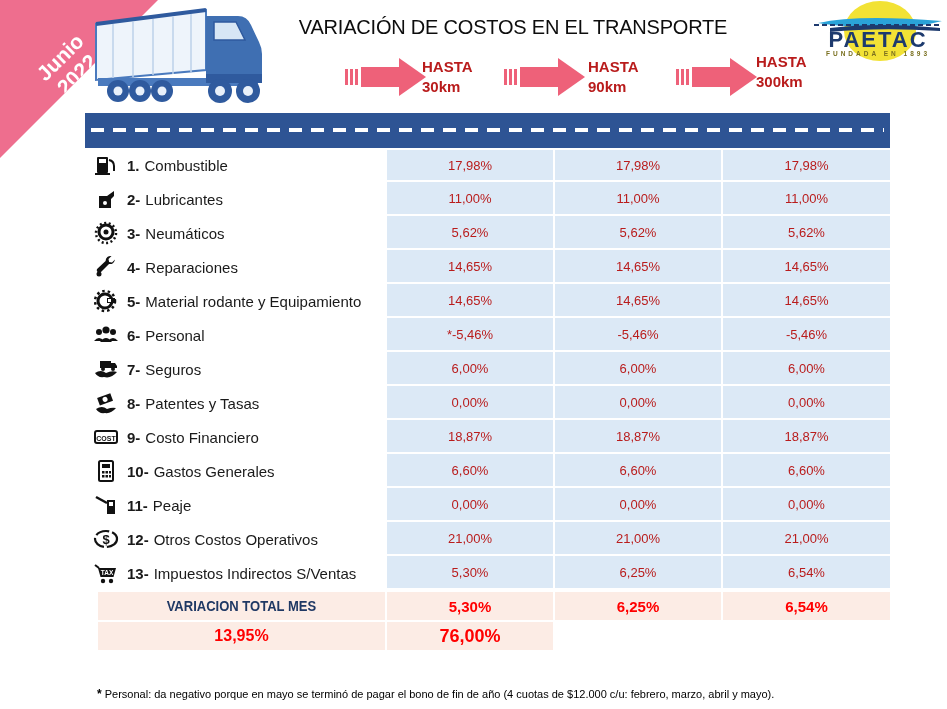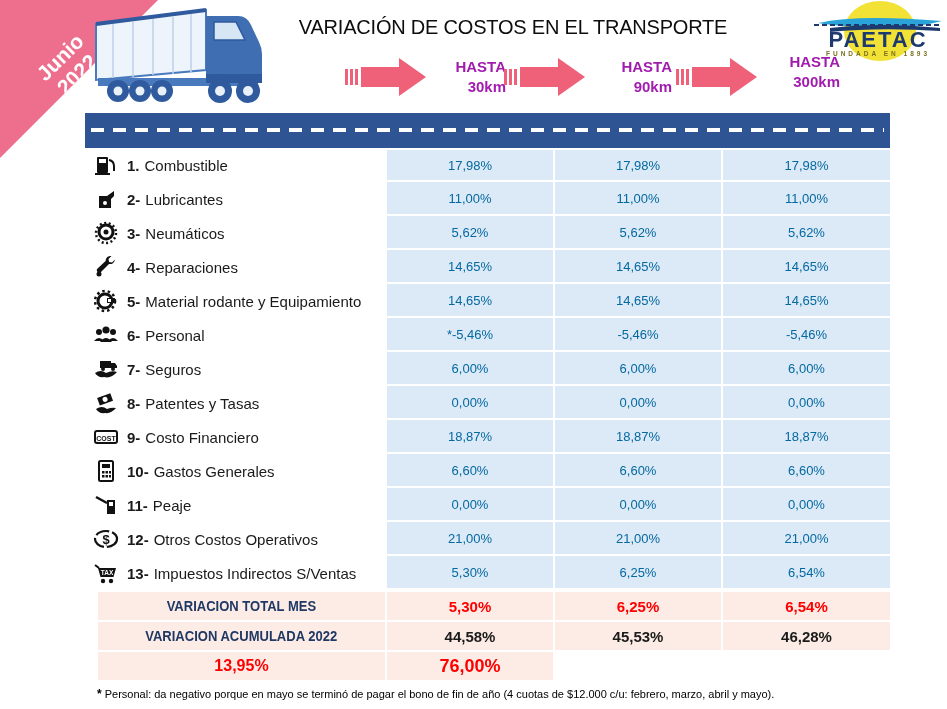--- a/index.html
+++ b/index.html
@@ -11,40 +11,40 @@
           clip-path:polygon(0 0,158px 0,0 158px);}
   .ribbon-text{position:absolute;left:-6px;top:42px;width:150px;text-align:center;
           transform:rotate(-45deg);color:#fff;font-weight:bold;font-size:21px;line-height:1.15;}
 
   
   .title{position:absolute;left:283px;top:16px;width:460px;text-align:center;
          font-size:20px;font-weight:normal;color:#0d0d0d;letter-spacing:-0.2px;}
 
   
   .arrow{position:absolute;width:82px;height:40px;}
-  .colhead{position:absolute;width:84px;text-align:right;color:#a21caf;
+  .colhead{position:absolute;width:84px;text-align:left;color:#b91c1c;
            font-weight:bold;font-size:15px;line-height:1.3;}
 
   
   .logo{position:absolute;left:810px;top:1px;width:136px;height:62px;}
 
   
   .road{position:absolute;left:85px;top:113px;width:805px;height:35px;background:#2e5494;}
   .road-dash{position:absolute;left:6px;right:6px;top:15px;height:4px;
              background:repeating-linear-gradient(90deg,#fff 0 13px,transparent 13px 22px);}
 
   
   .table{position:absolute;left:85px;top:148px;width:805px;}
   .trow{display:grid;grid-template-columns:300px 168px 168px 169px;height:34px;}
   .lcell{display:flex;align-items:center;background:#fff;font-size:15px;color:#1a1a1a;
          padding-left:6px;white-space:nowrap;}
   .lcell b{margin-right:5px;}
   .ic{width:30px;display:flex;justify-content:center;align-items:center;margin-right:6px;flex:0 0 30px;}
   .vcell{background:#dce9f6;display:flex;align-items:center;justify-content:center;
-         font-size:13px;color:#0369a1;border-left:2px solid #fff;border-bottom:2px solid #fff;}
+         font-size:13px;color:#b91c1c;border-left:2px solid #fff;border-bottom:2px solid #fff;}
   .trow:first-child .vcell{border-top:2px solid #fff;}
 
   
   .summary{position:absolute;left:96px;top:592px;width:794px;}
   .srow{display:grid;grid-template-columns:289px 168px 168px 169px;height:30px;}
   .scell{background:#fcece5;display:flex;align-items:center;justify-content:center;
          border-left:2px solid #fff;border-bottom:2px solid #fff;}
   .slabel{color:#1f3864;font-weight:bold;font-size:14px;transform:scaleX(0.93);white-space:nowrap;}
   .sval{font-weight:bold;font-size:15px;}
   .s-red{color:#ff0000;}
@@ -409,34 +409,20 @@
       <div class="scell">
           <span class="sval s-red">5,30%</span>
         </div>
       <div class="scell">
           <span class="sval s-red">6,25%</span>
         </div>
       <div class="scell c3">
           <span class="sval s-red">6,54%</span>
         </div>
     </div>
-    <div class="srow srow-2">
-      <div class="scell">
-          <span class="slabel">VARIACION ACUMULADA 2022</span>
-        </div>
-      <div class="scell">
-          <span class="sval s-black">44,58%</span>
-        </div>
-      <div class="scell">
-          <span class="sval s-black">45,53%</span>
-        </div>
-      <div class="scell c3">
-          <span class="sval s-black">46,28%</span>
-        </div>
-    </div>
     <div class="srow srow-3">
       <div class="scell">
           <span class="sval s-red">13,95%</span>
         </div>
       <div class="scell c3">
           <span class="sval s-red">76,00%</span>
         </div>
     </div>
   </div>
 

